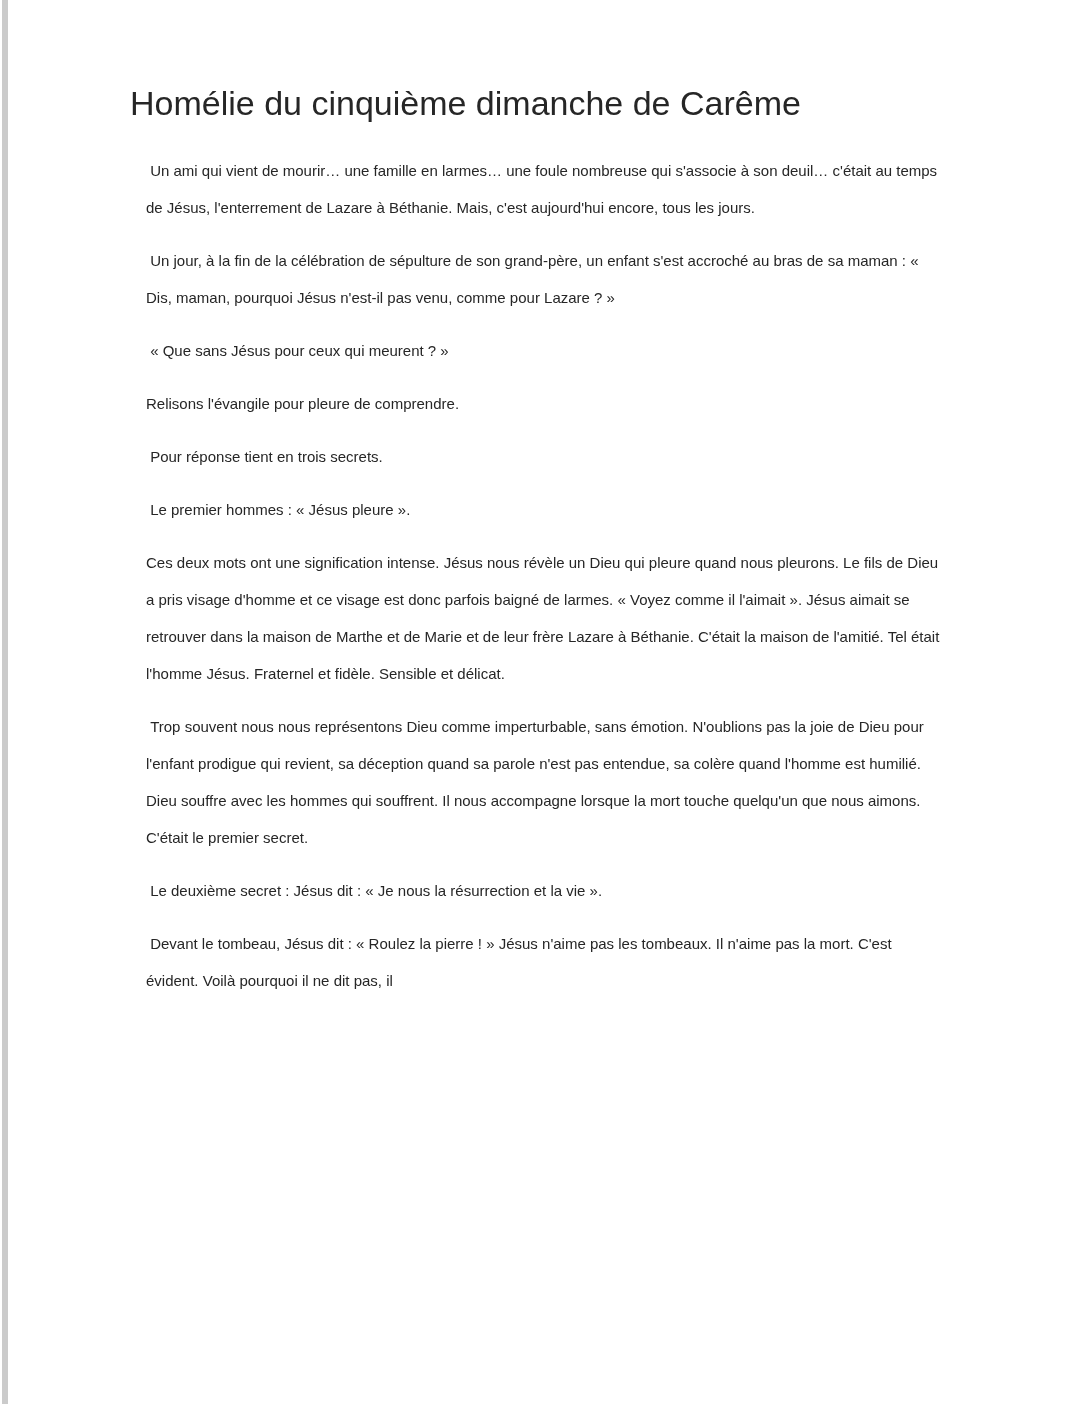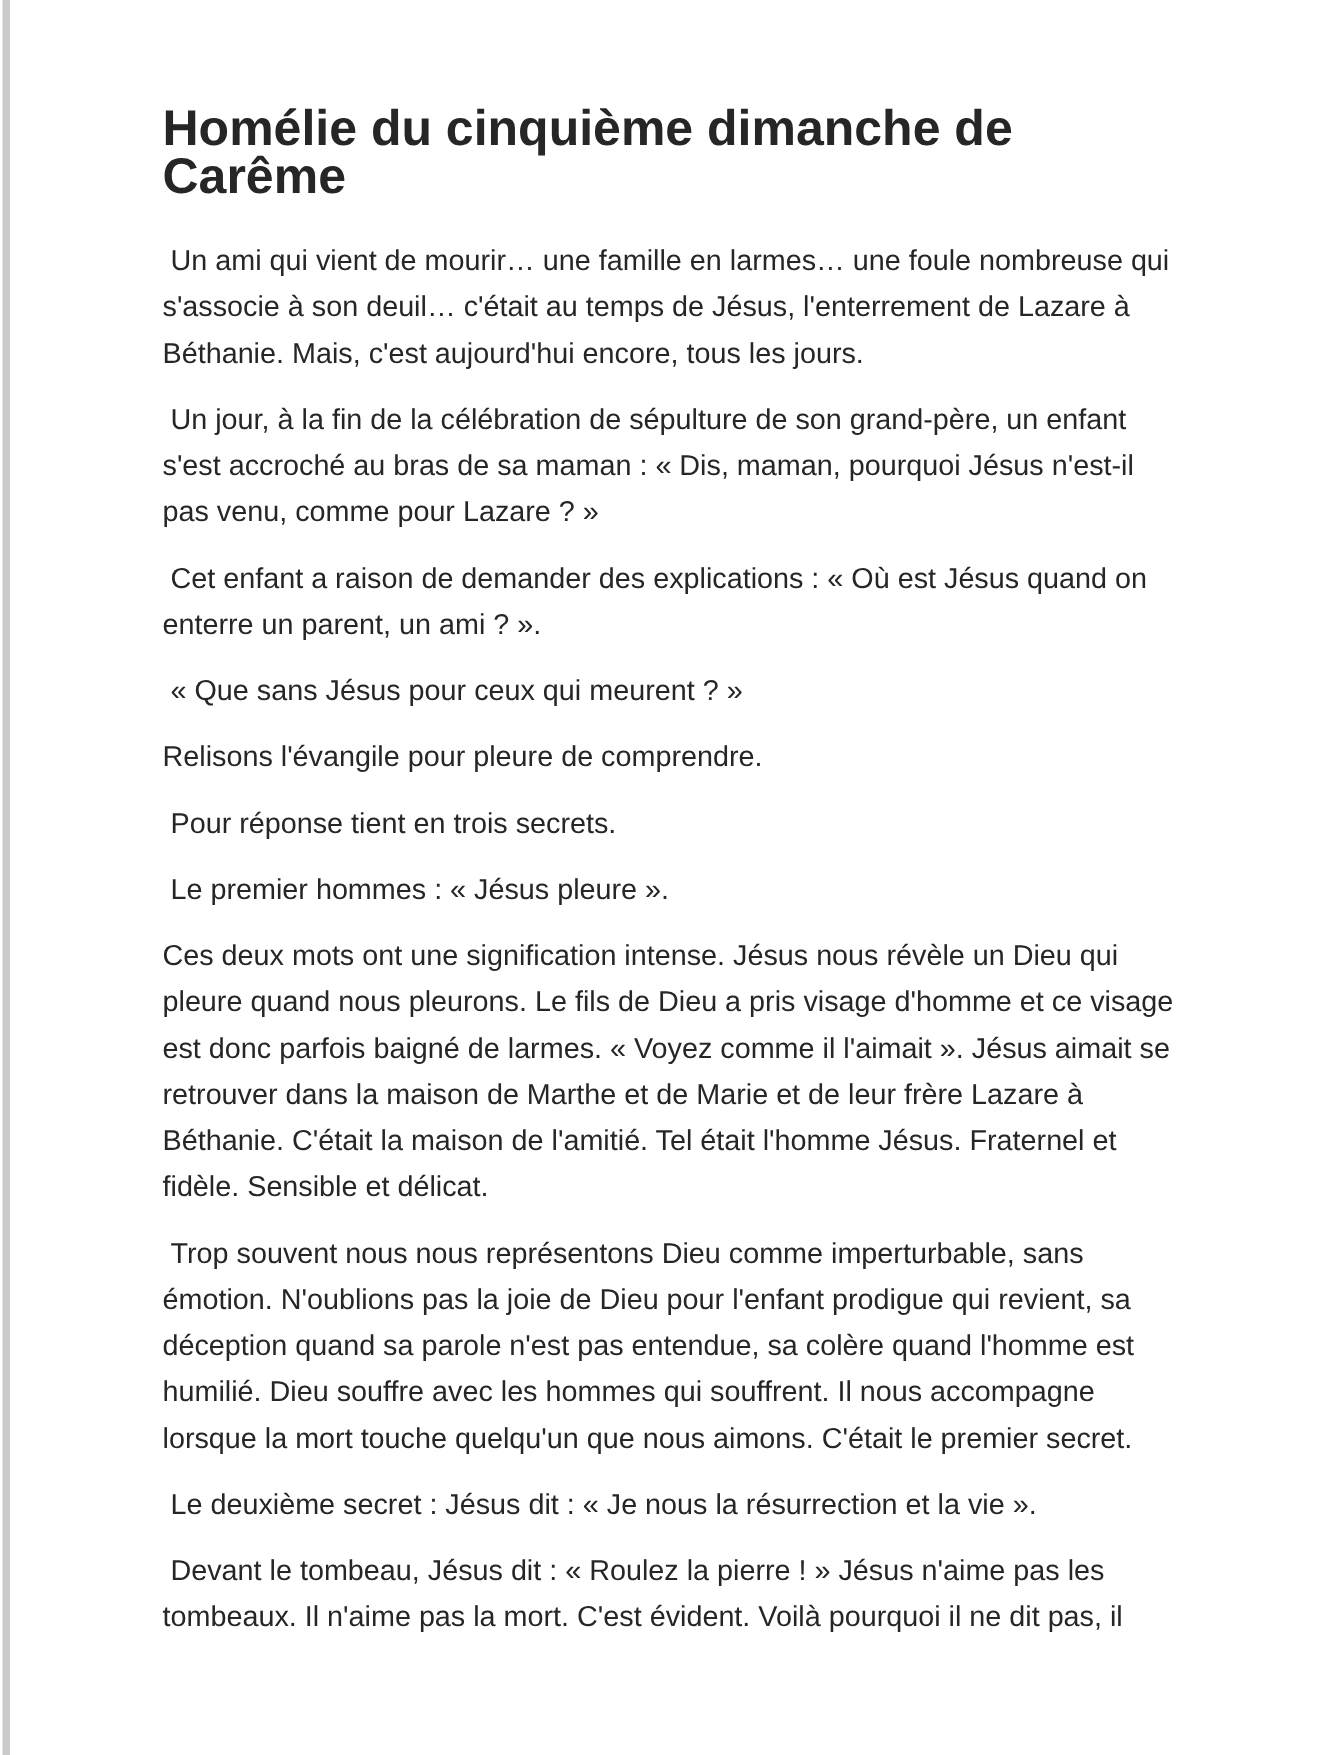--- a/index.html
+++ b/index.html
@@ -25,48 +25,47 @@
     background: var(--edge-color, #cbcbcb);
   }
   .content {
     position: absolute;
     left: 130px;
     top: 84px;
     width: 815px;
   }
   h1.doc-title {
     margin: 0 0 30px 0;
-    font-size: 40px;
+    font-size: 34px;
     line-height: 38px;
-    font-weight: 700;
+    font-weight: 400;
     letter-spacing: 0;
     white-space: pre-wrap;
   }
   p.doc-paragraph {
-    margin: 0 0 16px 0;
-    font-size: 23px;
+    margin: 0 0 16px 16px;
+    font-size: 15px;
     line-height: 37px;
     font-weight: 400;
     white-space: pre-wrap;
   }
   p.doc-paragraph .seg-bold {
     font-weight: 400;
   }
 </style>
 </head>
 <body>
 
 <div class="page">
   <div class="page-edge"></div>
   <div class="content">
     <h1 class="doc-title">Homélie du cinquième dimanche de Carême</h1>
     <div id="paragraphs">
         <p class="doc-paragraph"><span class="seg-regular"> Un ami qui vient de mourir… une famille en larmes… une foule nombreuse qui s'associe à son deuil… c'était au temps de Jésus, l'enterrement de Lazare à Béthanie. Mais, c'est aujourd'hui encore, tous les jours.</span></p>
         <p class="doc-paragraph"><span class="seg-regular"> Un jour, à la fin de la célébration de sépulture de son grand-père, un enfant s'est accroché au bras de sa maman : « Dis, maman, pourquoi Jésus n'est-il pas venu, comme pour Lazare ? »</span></p>
-        <p class="doc-paragraph"><span class="seg-regular"> Cet enfant a raison de demander des explications : « Où est Jésus quand on enterre un parent, un ami ? ».</span></p>
         <p class="doc-paragraph"><span class="seg-regular"> « Que sans Jésus pour ceux qui meurent ? »</span></p>
         <p class="doc-paragraph"><span class="seg-regular">Relisons l'évangile pour pleure de comprendre.</span></p>
         <p class="doc-paragraph"><span class="seg-regular"> Pour réponse tient en trois secrets.</span></p>
         <p class="doc-paragraph"><span class="seg-regular"> Le premier hommes </span><span class="seg-bold">: « Jésus pleure ».</span></p>
         <p class="doc-paragraph"><span class="seg-regular">Ces deux mots ont une signification intense. Jésus nous révèle un Dieu qui pleure quand nous pleurons. Le fils de Dieu a pris visage d'homme et ce visage est donc parfois baigné de larmes. « Voyez comme il l'aimait ». Jésus aimait se retrouver dans la maison de Marthe et de Marie et de leur frère Lazare à Béthanie. C'était la maison de l'amitié. Tel était l'homme Jésus. Fraternel et fidèle. Sensible et délicat.</span></p>
         <p class="doc-paragraph"><span class="seg-regular"> Trop souvent nous nous représentons Dieu comme imperturbable, sans émotion. N'oublions pas la joie de Dieu pour l'enfant prodigue qui revient, sa déception quand sa parole n'est pas entendue, sa colère quand l'homme est humilié. Dieu souffre avec les hommes qui souffrent. Il nous accompagne lorsque la mort touche quelqu'un que nous aimons. C'était le premier secret.</span></p>
         <p class="doc-paragraph"><span class="seg-regular"> Le deuxième secret : Jésus dit </span><span class="seg-bold">: « Je nous la résurrection et la vie ».</span></p>
         <p class="doc-paragraph"><span class="seg-regular"> Devant le tombeau, Jésus dit : « Roulez la pierre ! » Jésus n'aime pas les tombeaux. Il n'aime pas la mort. C'est évident. Voilà pourquoi il ne dit pas, il</span></p>
       </div>
   </div>

